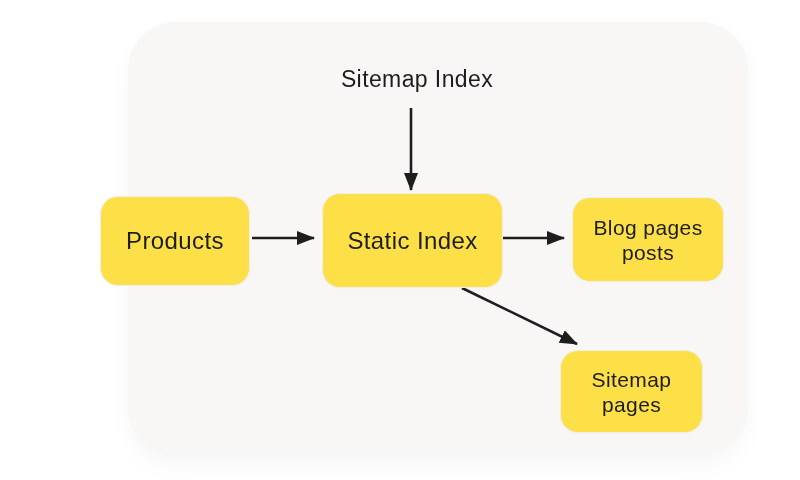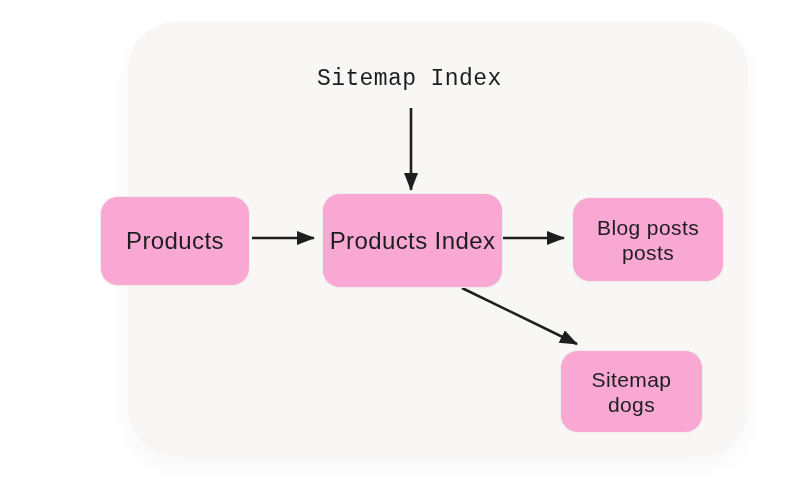--- a/index.html
+++ b/index.html
@@ -20,33 +20,32 @@
     left: 128px; top: 22px;
     width: 620px; height: 434px;
     background: #f8f7f6;
     border-radius: 48px;
     box-shadow: 0 10px 22px rgba(0,0,0,0.035);
   }
   .top-label {
     position: absolute;
     left: 317px; top: 66px;
     width: 200px;
-    text-align: left;
+    text-align: center;
     font-size: 23px;
     letter-spacing: 0.4px;
     color: #1d1d1f;
-    font-family: Liberation Mono, monospace;
   }
   .node {
     position: absolute;
     display: flex;
     flex-direction: column;
     align-items: center;
     justify-content: center;
-    background: #f9a8d4;
+    background: #fde047;
     border: 1px solid #f0efec;
     border-radius: 18px;
     color: #1d1d1f;
     letter-spacing: 0.4px;
     box-shadow: 0 1px 3px rgba(0,0,0,0.015);
   }
   .node .line { display: block; text-align: center; }
   #node-products { left: 100px; top: 196px; width: 150px; height: 90px; font-size: 24px; }
   #node-center   { left: 322px; top: 193px; width: 181px; height: 95px; font-size: 24px; }
   #node-blog     { left: 572px; top: 197px; width: 152px; height: 85px; font-size: 21px; line-height: 25px; }
@@ -77,26 +76,26 @@
     <line x1="462" y1="288" x2="577" y2="344" stroke="#1e1e1e" stroke-width="2.6" marker-end="url(#arrowhead)"></line>
   </svg>
 
   <div class="top-label">Sitemap Index</div>
 
   <div class="node" id="node-products">
     <span class="line">Products</span>
   </div>
 
   <div class="node" id="node-center">
-    <span class="line">Products Index</span>
+    <span class="line">Static Index</span>
   </div>
 
   <div class="node" id="node-blog">
-    <span class="line">Blog posts</span>
+    <span class="line">Blog pages</span>
     <span class="line">posts</span>
   </div>
 
   <div class="node" id="node-static">
     <span class="line">Sitemap</span>
-    <span class="line">dogs</span>
+    <span class="line">pages</span>
   </div>
 
 </div>
 
 </body></html>

